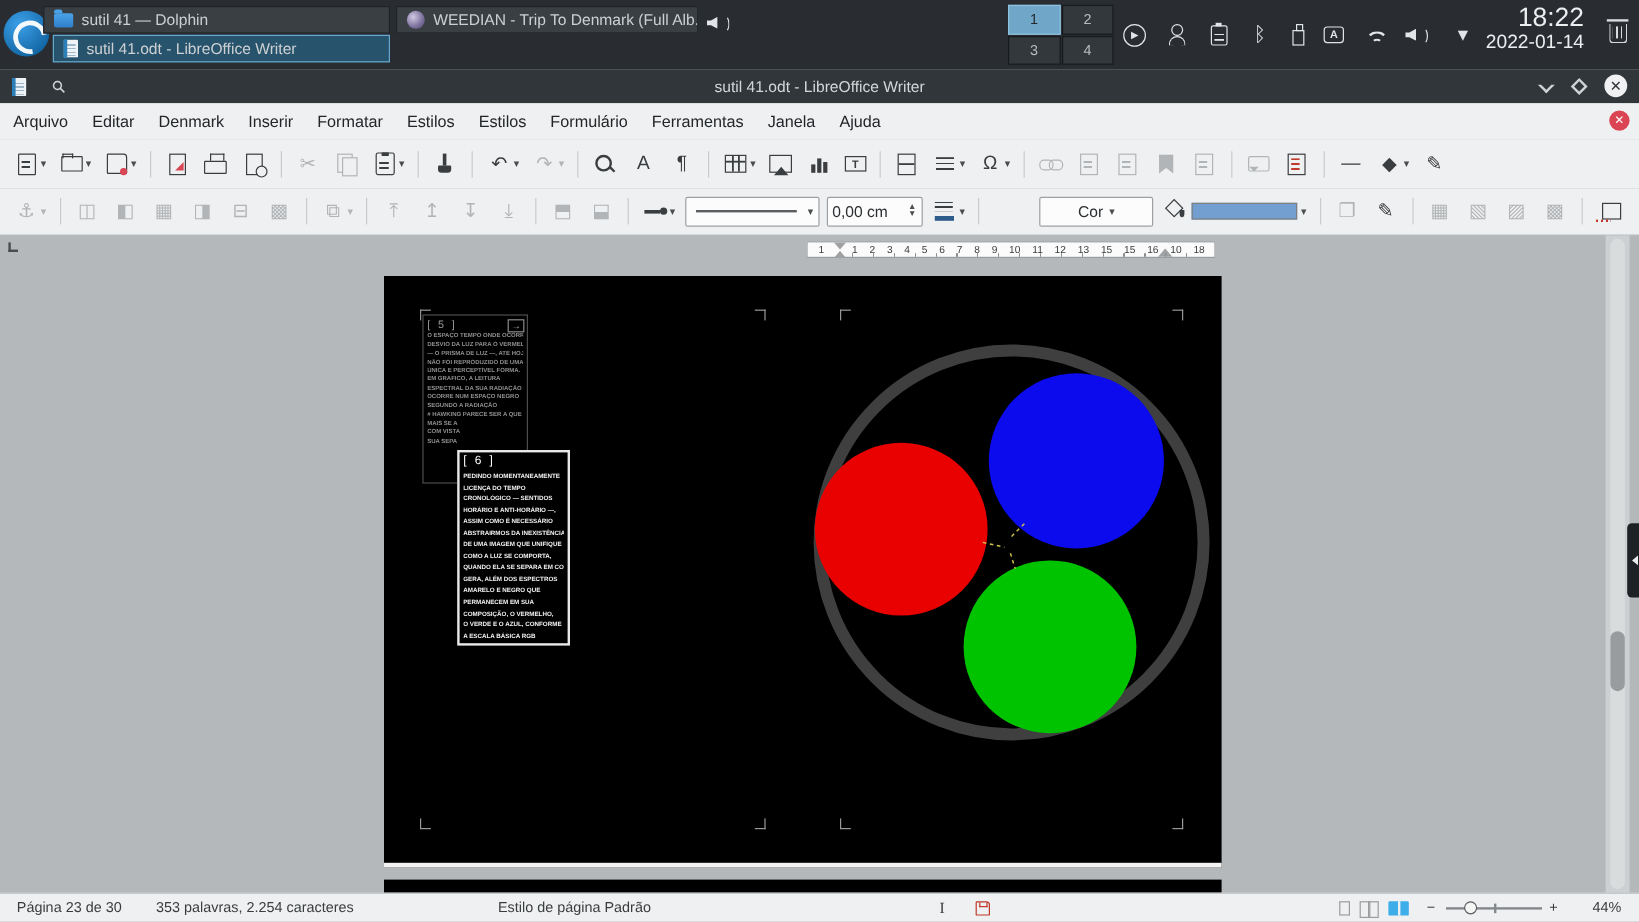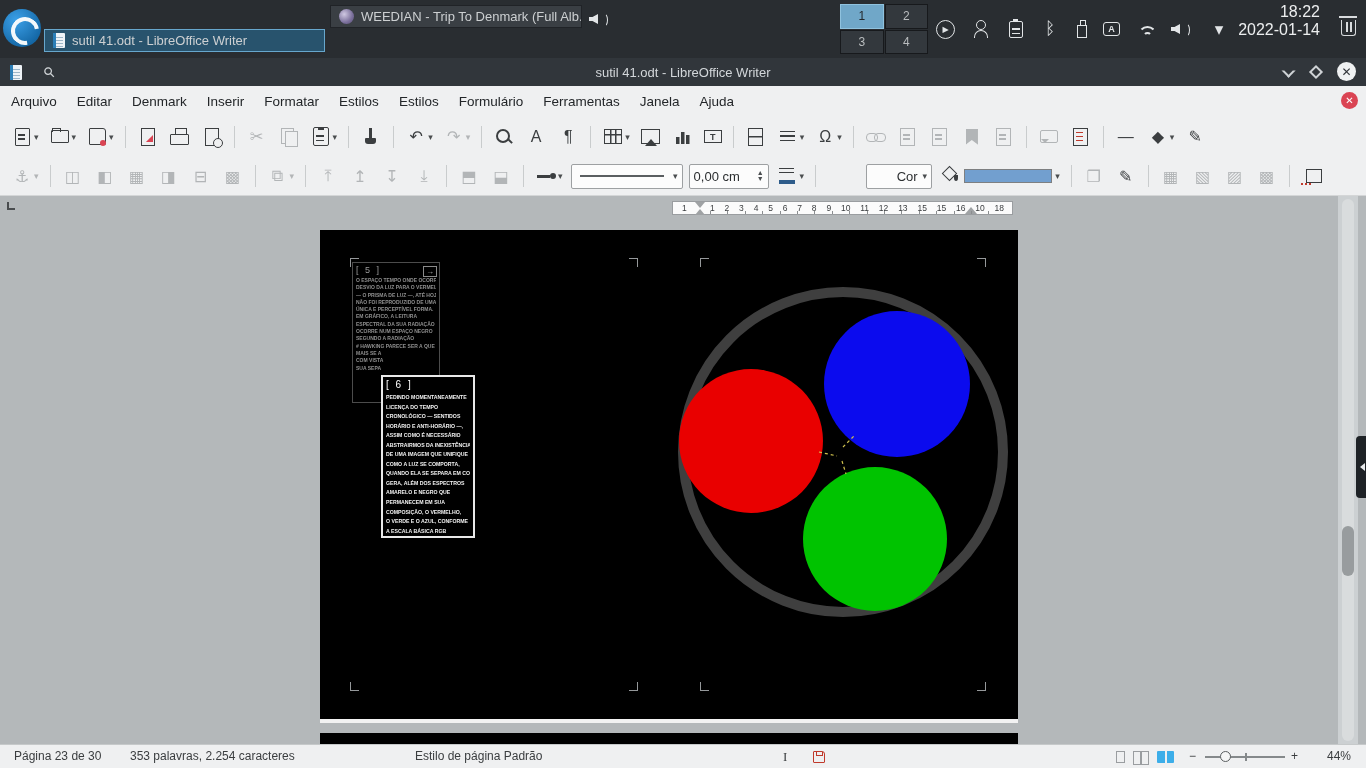--- a/index.html
+++ b/index.html
@@ -43,21 +43,21 @@
   .ic-usb { width:10px; height:13px; border:1.5px solid currentColor; position:relative; margin-top:4px;}
   .ic-usb::before { content:""; position:absolute; left:1.5px; top:-6px; width:4px; height:4px; border:1.5px solid currentColor; }
   .ic-kbd { width:17px; height:14px; border:1.5px solid currentColor; border-radius:3px; font-size:9px; font-weight:bold; }
   .ic-wifi { width:18px; height:14px; overflow:hidden; }
   .ic-wifi::before { content:""; position:absolute; left:2px; top:4px; width:15px; height:15px; border:2px solid; border-color:currentColor transparent transparent transparent; border-radius:50%; }
   .ic-wifi::after { content:""; position:absolute; left:7px; top:10px; width:5px; height:5px; border:2px solid; border-color:currentColor transparent transparent transparent; border-radius:50%; }
   .ic-speaker::before { content:""; position:absolute; left:1px; top:6px; width:10px; height:10px; background:currentColor;
     clip-path:polygon(0 30%, 35% 30%, 90% 0, 90% 100%, 35% 70%, 0 70%); }
   .ic-speaker::after { content:""; position:absolute; left:12px; top:5px; width:6px; height:12px; border:1.5px solid; border-color:transparent currentColor transparent transparent; border-radius:50%; }
   #clock { position:absolute; right:46px; top:3px; text-align:right; color:#eceeef; line-height:1.1; }
-  #clock .time { font-size:16px; }
+  #clock .time { font-size:22px; }
   #clock .date { font-size:16px; }
   .ic-trash { position:absolute; right:10px; top:20px; width:15px; height:16px; border:1.5px solid #d8dbdd; border-top:none; border-radius:0 0 3px 3px;
     background:repeating-linear-gradient(90deg, transparent 0 2.5px, #d8dbdd 2.5px 4px) 1.5px 2px/9px 10px no-repeat; }
   .ic-trash::before { content:""; position:absolute; left:-3.5px; top:-4px; width:18px; height:2px; background:#d8dbdd; }
 
   
   #titlebar { position:absolute; left:0; top:58px; width:1366px; height:28px; background:#31363b; color:#d3d7da; display:flex; align-items:center; }
   #titlebar .title { position:absolute; left:0; right:0; text-align:center; font-size:13px; }
   .ic-pin { margin-left:22px; font-size:14px; color:#cfd3d6; transform:rotate(-45deg); }
   #titlebar .docicon { margin-left:10px; }
@@ -218,20 +218,24 @@
   .zoomslider .knob { position:absolute; left:15px; top:-5px; width:11px; height:11px; border-radius:50%; background:#f5f6f6; border:1px solid #5a5e60; }
 
   
   #figure { position:absolute; left:320px; top:34px; }
 </style>
 </head>
 <body>
 
 <div id="taskbar">
   <div class="launcher"></div>
+  <div class="task" id="task-dolphin">
+    <span class="ic-dolphinfolder"></span>
+    <span>sutil 41 — Dolphin</span>
+  </div>
   <div class="task active" id="task-writer">
     <span class="ic-writerdoc"></span>
     <span>sutil 41.odt - LibreOffice Writer</span>
   </div>
   <div class="task" id="task-weedian">
     <span class="ic-weedian"></span>
     <span>WEEDIAN - Trip To Denmark (Full Alb...</span>
   </div>
   <span class="tray-icon ic-speaker tb-speaker"></span>
 
@@ -484,21 +488,21 @@
     <span class="arrows">
         <span>▲</span>
         <span>▼</span>
       </span>
   </span>
   <span class="tbtn has-dd">
       <span class="gly ic-linecolor"></span>
       <span class="dd">▾</span>
     </span>
   <span class="sep"></span>
-  <span class="w-combo" style="width:66px; justify-content:flex-end;margin-left:44px;">
+  <span class="w-combo" style="width:95px; justify-content:center;margin-left:44px;">
     <span>Cor</span>
     <span class="w-dd">▾</span>
   </span>
   <span class="tbtn has-dd">
     <span class="gly ic-bucket"></span>
     <span class="w-swatch"></span>
     <span class="dd">▾</span>
   </span>
   <span style="display:inline-flex;align-items:center;">
 

